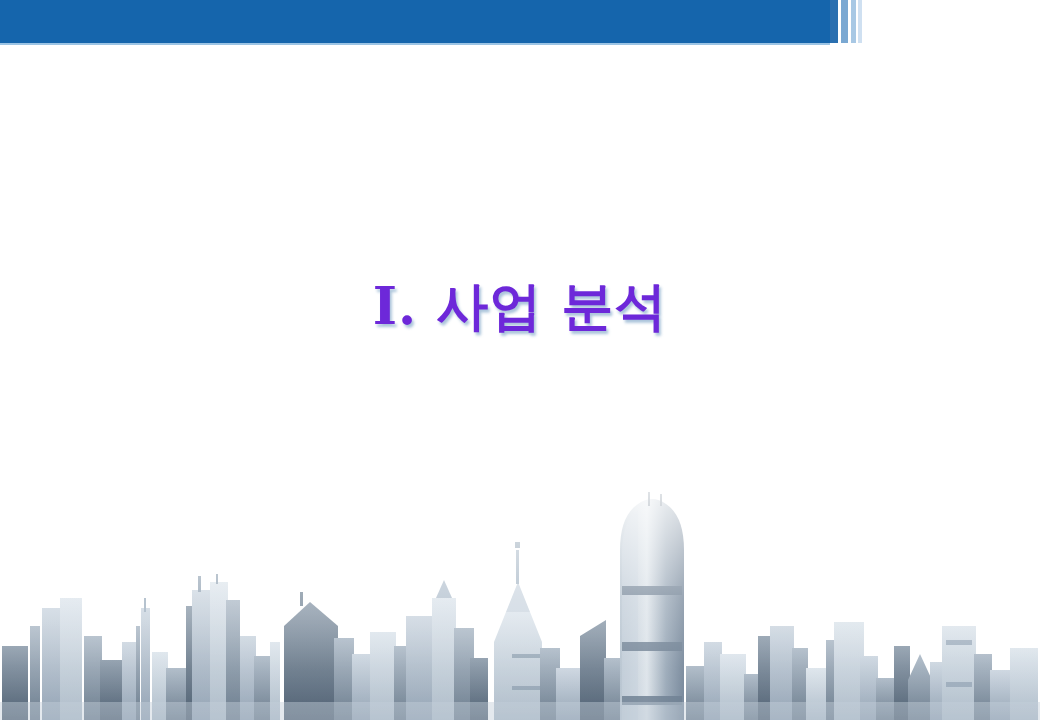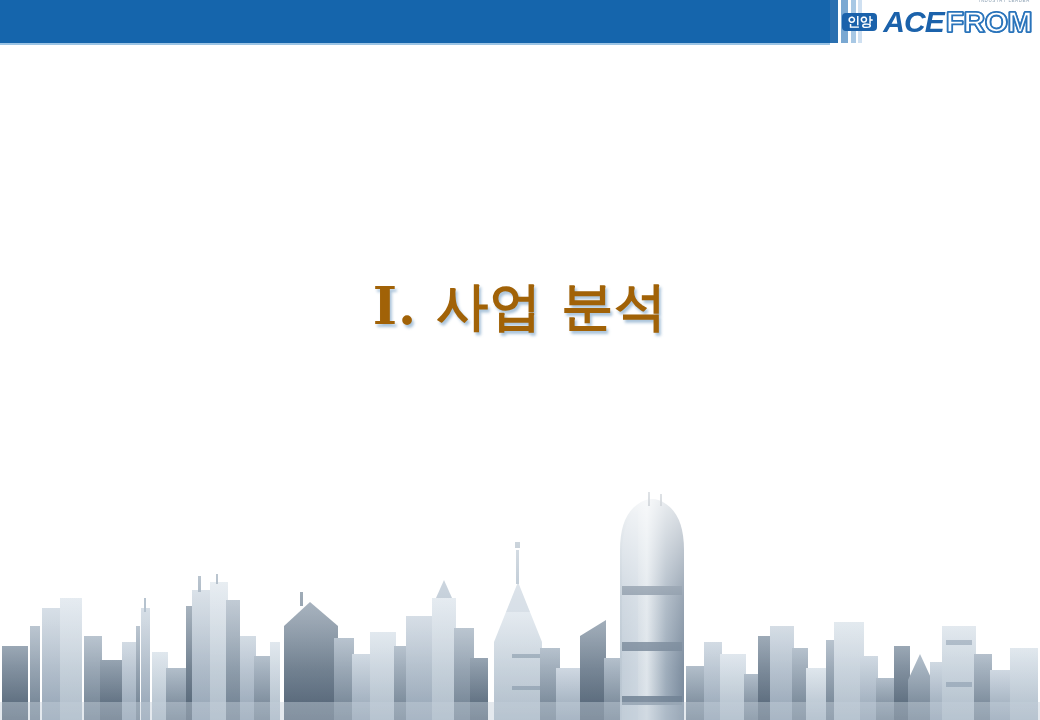--- a/index.html
+++ b/index.html
@@ -123,21 +123,21 @@
     left: 0;
     top: 272px;
     width: 1040px;
     text-align: center;
   }
   .title {
     display: inline-block;
     font-family: "DejaVu Serif", "Liberation Serif", serif;
     font-size: 52px;
     font-weight: bold;
-    color: #a16207;
+    color: #6d28d9;
     letter-spacing: 1px;
     text-shadow: 2px 3px 3px rgba(140,175,205,0.75);
     white-space: nowrap;
   }
 
   
   .skyline {
     position: absolute;
     left: 0;
     bottom: 0;
@@ -172,28 +172,20 @@
     <div class="header-stripes">
       <div class="stripe s1"></div>
       <div class="stripe s2"></div>
       <div class="stripe s3"></div>
       <div class="stripe s4"></div>
       <div class="stripe s5"></div>
       <div class="stripe s6"></div>
       <div class="stripe s7"></div>
     </div>
 
-    <div class="logo">
-      <span class="logo-badge">인앙</span>
-      <span class="logo-wordmark">
-        <span class="logo-ace">ACE</span>
-        <span class="logo-from">FROM</span>
-        <span class="logo-tagline">INDUSTRY LEADER</span>
-      </span>
-    </div>
   </div>
 
   <div class="title-wrap">
     <div class="title">Ⅰ. 사업 분석</div>
   </div>
 
   <div class="skyline">
     <svg width="1040" height="290" viewBox="0 0 1040 290">
       <defs>
         <linearGradient id="gDark" x1="0" y1="0" x2="0" y2="1">

